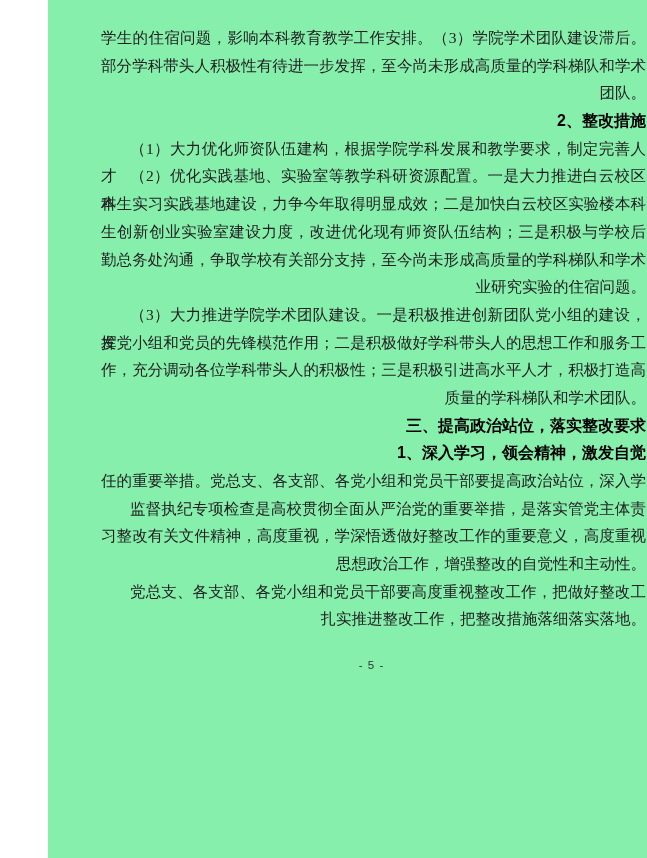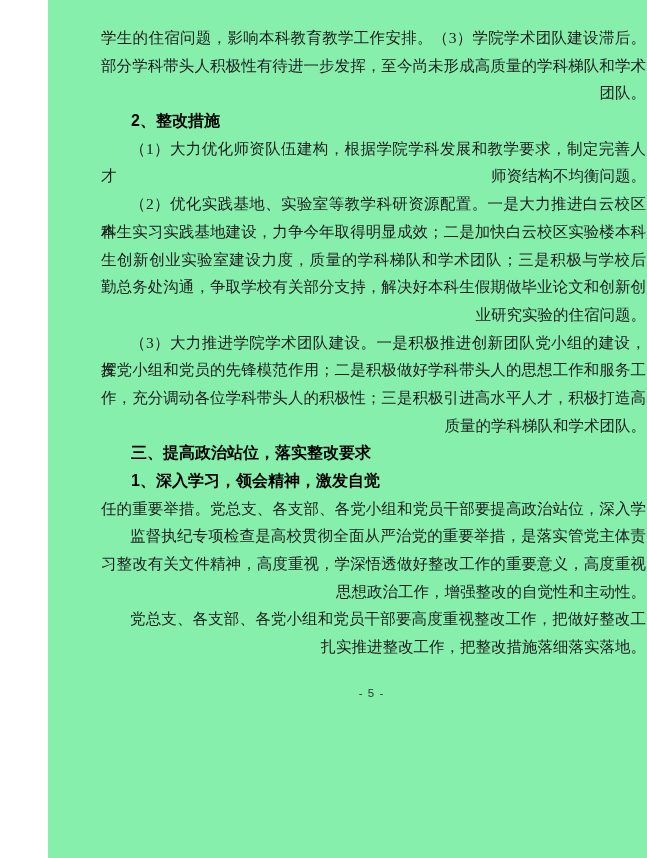--- a/index.html
+++ b/index.html
@@ -37,46 +37,45 @@
   .i {
     text-indent: 29px;
   }
   
   .h {
     font-family: "Liberation Sans", sans-serif;
     font-weight: 700;
     font-size: 16px;
     color: #000000;
     text-indent: 30px;
-    text-align: left;
+    text-align: right;
   }
   .page-number {
     margin-top: 26px;
     text-align: center;
     font-family: "Liberation Sans", sans-serif;
     font-size: 11.5px;
     color: #333333;
     letter-spacing: 1px;
   }
 </style>
 </head>
 <body>
 
 <main class="page">
   <div class="content">
     <div class="l j">学生的住宿问题，影响本科教育教学工作安排。（3）学院学术团队建设滞后。</div>
     <div class="l j">部分学科带头人积极性有待进一步发挥，至今尚未形成高质量的学科梯队和学术</div>
     <div class="l">团队。</div>
     <div class="l h">2、整改措施</div>
     <div class="l j i">（1）大力优化师资队伍建构，根据学院学科发展和教学要求，制定完善人才</div>
-    <div class="l">师资结构不均衡问题。</div>
     <div class="l j i">（2）优化实践基地、实验室等教学科研资源配置。一是大力推进白云校区本</div>
     <div class="l j">科生实习实践基地建设，力争今年取得明显成效；二是加快白云校区实验楼本科</div>
-    <div class="l j">生创新创业实验室建设力度，质量的学科梯队和学术团队；三是积极与学校后</div>
-    <div class="l j">勤总务处沟通，争取学校有关部分支持，解决好本科生假期做毕业论文和创新创</div>
+    <div class="l j">生创新创业实验室建设力度，改进优化现有师资队伍结构；三是积极与学校后</div>
+    <div class="l j">勤总务处沟通，争取学校有关部分支持，至今尚未形成高质量的学科梯队和学术</div>
     <div class="l">业研究实验的住宿问题。</div>
     <div class="l j i">（3）大力推进学院学术团队建设。一是积极推进创新团队党小组的建设，发</div>
     <div class="l j">挥党小组和党员的先锋模范作用；二是积极做好学科带头人的思想工作和服务工</div>
     <div class="l j">作，充分调动各位学科带头人的积极性；三是积极引进高水平人才，积极打造高</div>
     <div class="l">质量的学科梯队和学术团队。</div>
     <div class="l h">三、提高政治站位，落实整改要求</div>
     <div class="l h">1、深入学习，领会精神，激发自觉</div>
     <div class="l j">任的重要举措。党总支、各支部、各党小组和党员干部要提高政治站位，深入学</div>
     <div class="l j i">监督执纪专项检查是高校贯彻全面从严治党的重要举措，是落实管党主体责</div>
     <div class="l j">习整改有关文件精神，高度重视，学深悟透做好整改工作的重要意义，高度重视</div>

